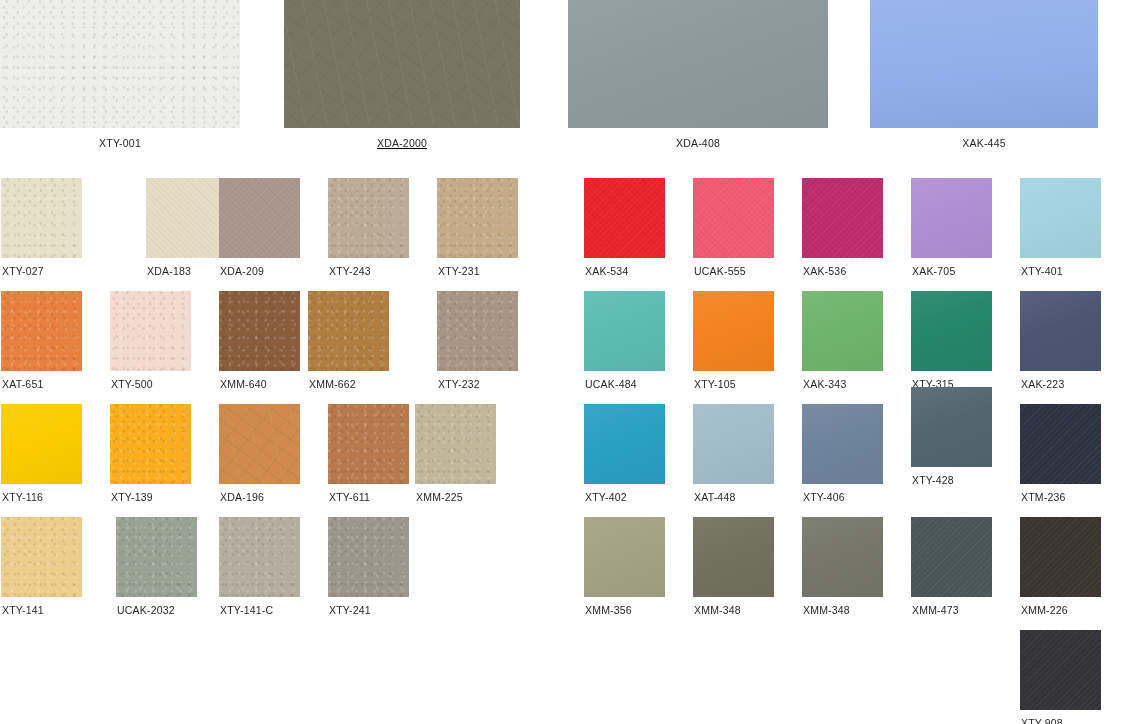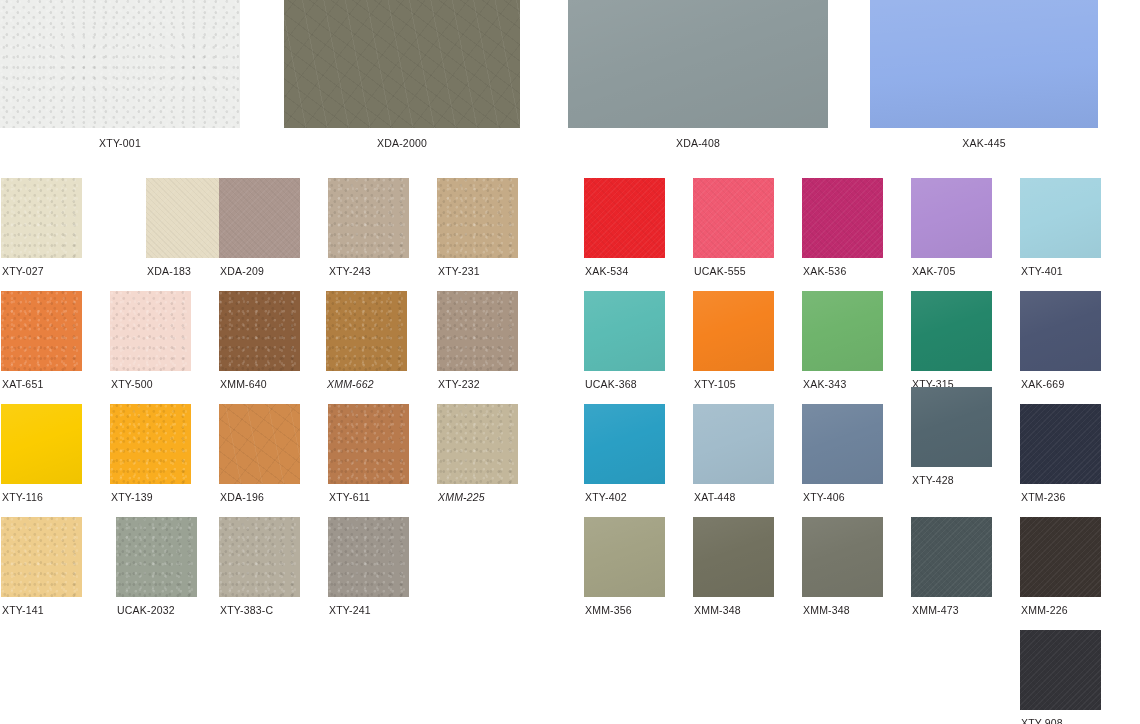--- a/index.html
+++ b/index.html
@@ -102,21 +102,21 @@
 
 <div id="catalog">
 
   <div id="hero-row">
       <div class="hero-item" style="left: 0px; top: 0px; width: 240px;">
         <div class="hero-chip" style="background: rgb(237, 238, 236);">
           <div class="tex pebble"></div>
         </div>
         <div class="hero-label">XTY-001</div>
       </div>
-      <div class="hero-item" style="left: 284px; top: 0px; width: 236px;">
+      <div class="hero-item" style="left: 284px; top: 0px; width: 236px; text-decoration: underline;">
         <div class="hero-chip" style="background: rgb(120, 118, 99);">
           <div class="tex crack"></div>
         </div>
         <div class="hero-label">XDA-2000</div>
       </div>
       <div class="hero-item" style="left: 568px; top: 0px; width: 260px;">
         <div class="hero-chip" style="background: rgb(141, 154, 156);">
           <div class="tex smooth"></div>
         </div>
         <div class="hero-label">XDA-408</div>
@@ -200,37 +200,37 @@
           <div class="tex pebble"></div>
         </div>
         <div class="grid-label">XTY-500</div>
       </div>
       <div class="grid-item" style="left: 219px; top: 291px;">
         <div class="grid-chip" style="background: rgb(138, 94, 60);">
           <div class="tex pebble"></div>
         </div>
         <div class="grid-label">XMM-640</div>
       </div>
-      <div class="grid-item" style="left: 326px; top: 291px; font-style: italic;">
+      <div class="grid-item" style="left: 308px; top: 291px;">
         <div class="grid-chip" style="background: rgb(176, 126, 65);">
           <div class="tex pebble"></div>
         </div>
         <div class="grid-label">XMM-662</div>
       </div>
       <div class="grid-item" style="left: 437px; top: 291px;">
         <div class="grid-chip" style="background: rgb(169, 149, 131);">
           <div class="tex pebble"></div>
         </div>
         <div class="grid-label">XTY-232</div>
       </div>
       <div class="grid-item" style="left: 584px; top: 291px;">
         <div class="grid-chip" style="background: rgb(91, 188, 180);">
           <div class="tex smooth"></div>
         </div>
-        <div class="grid-label">UCAK-368</div>
+        <div class="grid-label">UCAK-484</div>
       </div>
       <div class="grid-item" style="left: 693px; top: 291px;">
         <div class="grid-chip" style="background: rgb(245, 130, 31);">
           <div class="tex smooth"></div>
         </div>
         <div class="grid-label">XTY-105</div>
       </div>
       <div class="grid-item" style="left: 802px; top: 291px;">
         <div class="grid-chip" style="background: rgb(111, 180, 108);">
           <div class="tex smooth"></div>
@@ -240,21 +240,21 @@
       <div class="grid-item" style="left: 911px; top: 291px;">
         <div class="grid-chip" style="background: rgb(36, 134, 106);">
           <div class="tex smooth"></div>
         </div>
         <div class="grid-label">XTY-315</div>
       </div>
       <div class="grid-item" style="left: 1020px; top: 291px;">
         <div class="grid-chip" style="background: rgb(76, 86, 115);">
           <div class="tex smooth"></div>
         </div>
-        <div class="grid-label">XAK-669</div>
+        <div class="grid-label">XAK-223</div>
       </div>
       <div class="grid-item" style="left: 1px; top: 404px;">
         <div class="grid-chip" style="background: rgb(251, 204, 0);">
           <div class="tex smooth"></div>
         </div>
         <div class="grid-label">XTY-116</div>
       </div>
       <div class="grid-item" style="left: 110px; top: 404px;">
         <div class="grid-chip" style="background: rgb(249, 173, 31);">
           <div class="tex pebble"></div>
@@ -266,21 +266,21 @@
           <div class="tex crack"></div>
         </div>
         <div class="grid-label">XDA-196</div>
       </div>
       <div class="grid-item" style="left: 328px; top: 404px;">
         <div class="grid-chip" style="background: rgb(184, 122, 77);">
           <div class="tex pebble"></div>
         </div>
         <div class="grid-label">XTY-611</div>
       </div>
-      <div class="grid-item" style="left: 437px; top: 404px; font-style: italic;">
+      <div class="grid-item" style="left: 415px; top: 404px;">
         <div class="grid-chip" style="background: rgb(195, 183, 155);">
           <div class="tex pebble"></div>
         </div>
         <div class="grid-label">XMM-225</div>
       </div>
       <div class="grid-item" style="left: 584px; top: 404px;">
         <div class="grid-chip" style="background: rgb(42, 159, 196);">
           <div class="tex smooth"></div>
         </div>
         <div class="grid-label">XTY-402</div>
@@ -318,21 +318,21 @@
       <div class="grid-item" style="left: 110px; top: 517px; padding-left: 6px;">
         <div class="grid-chip" style="background: rgb(154, 162, 148);">
           <div class="tex pebble"></div>
         </div>
         <div class="grid-label">UCAK-2032</div>
       </div>
       <div class="grid-item" style="left: 219px; top: 517px;">
         <div class="grid-chip" style="background: rgb(181, 174, 158);">
           <div class="tex pebble"></div>
         </div>
-        <div class="grid-label">XTY-383-C</div>
+        <div class="grid-label">XTY-141-C</div>
       </div>
       <div class="grid-item" style="left: 328px; top: 517px;">
         <div class="grid-chip" style="background: rgb(157, 150, 141);">
           <div class="tex pebble"></div>
         </div>
         <div class="grid-label">XTY-241</div>
       </div>
       <div class="grid-item" style="left: 584px; top: 517px;">
         <div class="grid-chip" style="background: rgb(163, 162, 132);">
           <div class="tex smooth"></div>

